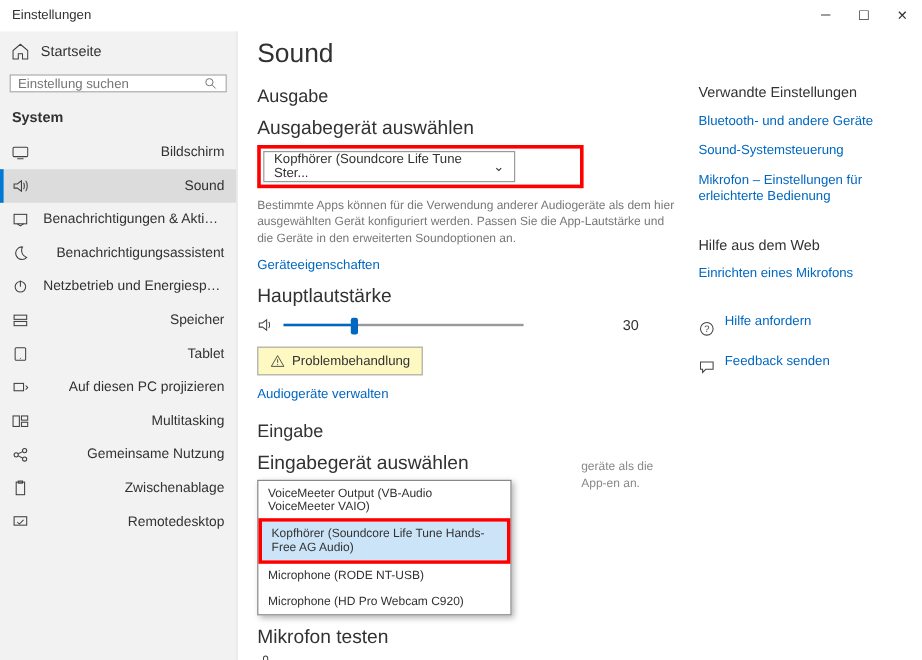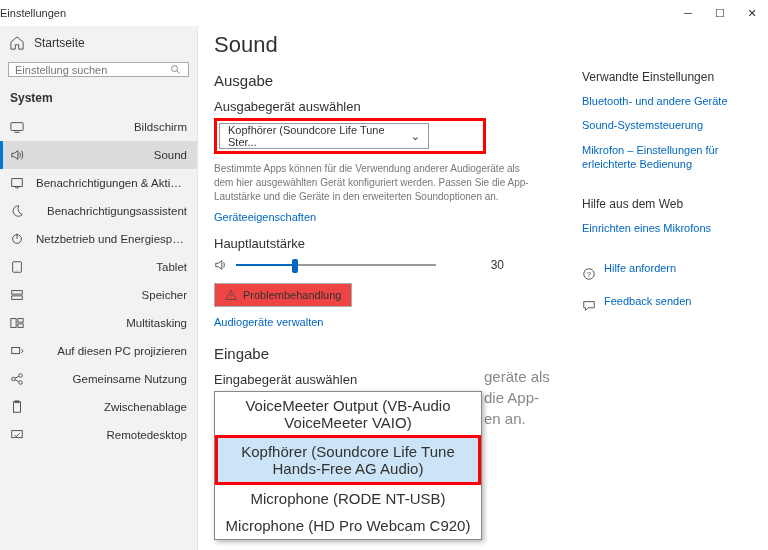--- a/index.html
+++ b/index.html
@@ -11,20 +11,21 @@
     width: 768px;
     height: 550px;
     overflow: hidden;
     display: flex;
     flex-direction: column;
   }
   .titlebar {
     height: 26px;
     display: flex;
     align-items: center;
+    padding-left: 10px;
     font-size: 11px;
   }
   .titlebar .controls {
     margin-left: auto;
     display: flex;
   }
   .titlebar .controls div {
     width: 32px;
     height: 26px;
     display: flex;
@@ -116,21 +117,21 @@
     font-size: 22px;
     font-weight: 400;
     margin-bottom: 14px;
   }
   h2 {
     font-size: 15px;
     font-weight: 400;
     margin-bottom: 10px;
   }
   .label {
-    font-size: 13px;
+    font-size: 16px;
     margin-bottom: 4px;
   }
   .desc {
     font-size: 10px;
     color: #777;
     line-height: 1.4;
     margin-bottom: 6px;
   }
   .link {
     color: #0067c0;
@@ -184,37 +185,36 @@
     position: absolute;
     top: 2px;
     left: calc(30% - 4px);
     width: 6px;
     height: 14px;
     background: #0067c0;
     border-radius: 2px;
   }
   .btn {
     border: 1px solid #aaa;
-    background: #ef4444;
+    background: #fef9c3;
     padding: 5px 10px;
     font-size: 11px;
     display: inline-flex;
     gap: 6px;
     cursor: pointer;
   }
   .btn svg { width: 12px; height: 12px; }
   .listbox {
     border: 1px solid #888;
     background: #fff;
-    width: 268px;
-    font-size: 15px;
+    width: 212px;
+    font-size: 10px;
     box-shadow: 2px 2px 5px rgba(0,0,0,0.3);
     position: relative;
     z-index: 5;
-    text-align: center;
   }
   .listbox .opt {
     padding: 5px 8px;
     cursor: pointer;
   }
   .listbox .opt.sel {
     background: #cce4f7;
   }
   .mic-row {
     display: flex;
@@ -224,21 +224,20 @@
   }
   .mic-track {
     width: 200px;
     height: 2px;
     background: #888;
   }
   .rightpane {
     width: 190px;
     padding: 44px 10px 0 4px;
     font-size: 11px;
-    margin-left: 28px;
   }
   .rightpane h3 {
     font-size: 12px;
     font-weight: 400;
     margin-bottom: 10px;
   }
   .rightpane .link {
     display: block;
     margin-bottom: 10px;
     line-height: 1.3;
@@ -251,22 +250,22 @@
   }
   .section { margin-bottom: 16px; }
   .input-hl {
     border: 3px solid #f00;
     position: relative;
     margin-top: -1px;
   }
   .behind-text {
     position: absolute;
     left: 270px;
-    top: 21px;
-    font-size: 15px;
+    top: 32px;
+    font-size: 10px;
     color: #888;
     line-height: 1.4;
     width: 70px;
     z-index: 1;
   }
 </style>
 </head>
 <body>
 
 <div class="titlebar">
@@ -324,46 +323,46 @@
         </div>
         <div class="nav-item">
           <svg viewBox="0 0 16 16">
             <circle cx="8" cy="8" r="5" fill="none" stroke="#404040"></circle>
             <line x1="8" y1="2" x2="8" y2="8" stroke="#404040"></line>
           </svg>
           <span>Netzbetrieb und Energiesparmodus</span>
         </div>
         <div class="nav-item">
           <svg viewBox="0 0 16 16">
+            <rect x="2" y="3" width="12" height="4" fill="none" stroke="#404040"></rect>
+            <rect x="2" y="9" width="12" height="4" fill="none" stroke="#404040"></rect>
+          </svg>
+          <span>Speicher</span>
+        </div>
+        <div class="nav-item">
+          <svg viewBox="0 0 16 16">
             <rect x="3" y="2" width="10" height="12" rx="1" fill="none" stroke="#404040"></rect>
             <circle cx="8" cy="12" r="0.5" fill="#404040"></circle>
           </svg>
           <span>Tablet</span>
         </div>
         <div class="nav-item">
           <svg viewBox="0 0 16 16">
-            <rect x="2" y="3" width="12" height="4" fill="none" stroke="#404040"></rect>
-            <rect x="2" y="9" width="12" height="4" fill="none" stroke="#404040"></rect>
-          </svg>
-          <span>Speicher</span>
+            <rect x="2" y="4" width="9" height="7" fill="none" stroke="#404040"></rect>
+            <path d="M13 6l2 2-2 2" fill="none" stroke="#404040"></path>
+          </svg>
+          <span>Auf diesen PC projizieren</span>
         </div>
         <div class="nav-item">
           <svg viewBox="0 0 16 16">
             <rect x="1" y="3" width="6" height="10" fill="none" stroke="#404040"></rect>
             <rect x="9" y="3" width="6" height="4" fill="none" stroke="#404040"></rect>
             <rect x="9" y="9" width="6" height="4" fill="none" stroke="#404040"></rect>
           </svg>
           <span>Multitasking</span>
-        </div>
-        <div class="nav-item">
-          <svg viewBox="0 0 16 16">
-            <rect x="2" y="4" width="9" height="7" fill="none" stroke="#404040"></rect>
-            <path d="M13 6l2 2-2 2" fill="none" stroke="#404040"></path>
-          </svg>
-          <span>Auf diesen PC projizieren</span>
         </div>
         <div class="nav-item">
           <svg viewBox="0 0 16 16">
             <circle cx="4" cy="8" r="2" fill="none" stroke="#404040"></circle>
             <circle cx="12" cy="4" r="2" fill="none" stroke="#404040"></circle>
             <circle cx="12" cy="12" r="2" fill="none" stroke="#404040"></circle>
             <line x1="6" y1="7" x2="10" y2="5" stroke="#404040"></line>
             <line x1="6" y1="9" x2="10" y2="11" stroke="#404040"></line>
           </svg>
           <span>Gemeinsame Nutzung</span>

